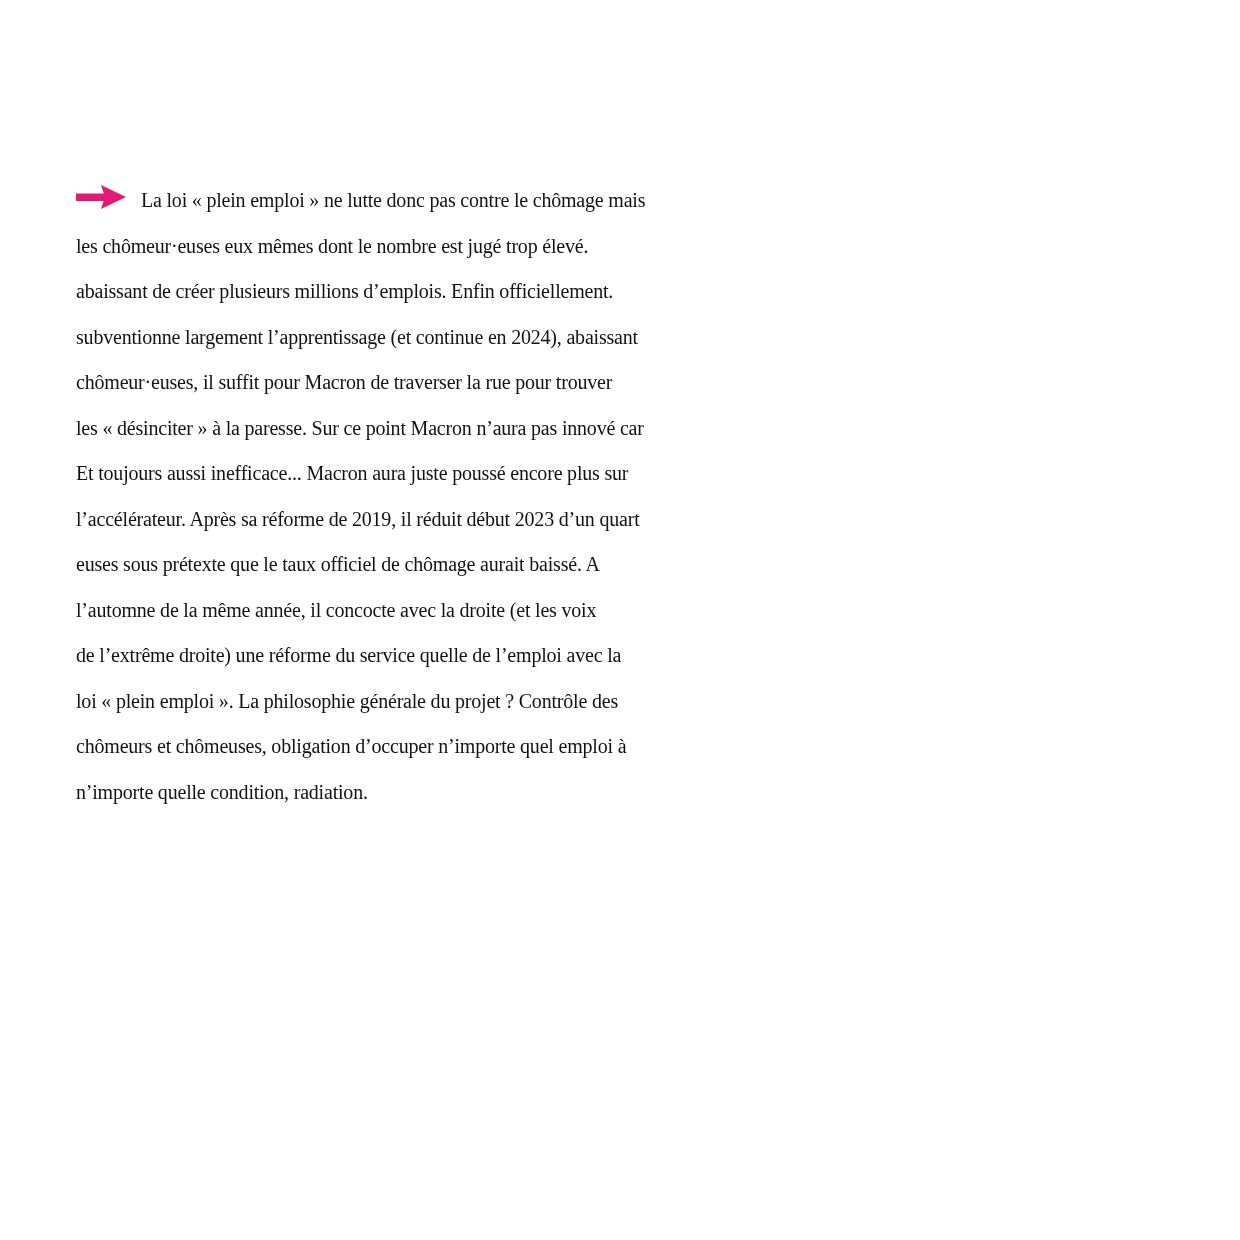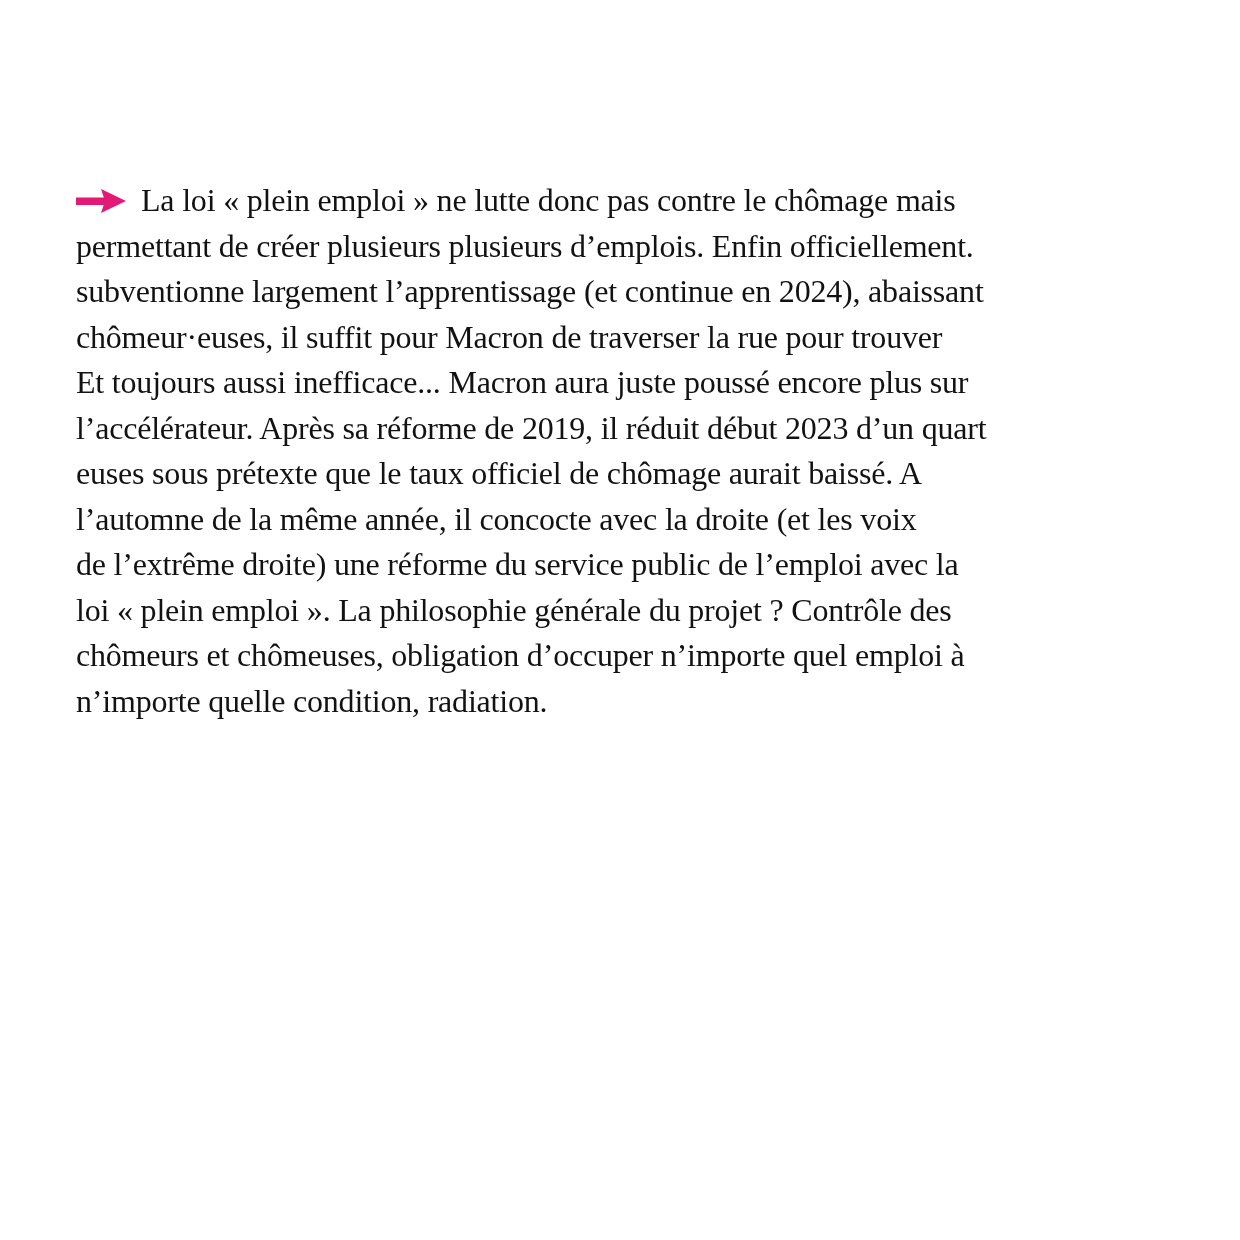--- a/index.html
+++ b/index.html
@@ -13,21 +13,21 @@
       background: #ffffff;
       overflow: hidden;
       font-family: "Liberation Serif", "DejaVu Serif", serif;
     }
     .article {
       position: absolute;
       left: 76px;
       top: 178px;
       width: 1100px;
       color: #121212;
-      font-size: 32px;
+      font-size: 20px;
       line-height: 45.5px;
       letter-spacing: -0.2px;
     }
     .line {
       white-space: nowrap;
     }
     .arrow {
       display: inline-block;
       vertical-align: -2px;
       margin-right: 15px;
@@ -45,26 +45,28 @@
 
     <div class="line">
       <span class="arrow">
         <svg width="50" height="24" viewBox="0 0 50 24" aria-hidden="true">
           <rect class="arrow-fill" x="0" y="8.5" width="29" height="7.5"></rect>
           <polygon class="arrow-fill" points="25,0 50,12 25,24 29,12"></polygon>
         </svg>
       </span><span>La loi « plein emploi » ne lutte donc pas contre le chômage mais</span>
     </div>
 
-    <div class="line"><span>permettant de créer plusieurs plusieurs d’emplois. Enfin officiellement.</span></div>
+    <div class="line"><span>les chômeur·euses eux mêmes dont le nombre est jugé trop élevé.</span></div>
+    <div class="line"><span>abaissant de créer plusieurs millions d’emplois. Enfin officiellement.</span></div>
     <div class="line"><span>subventionne largement l’apprentissage (et continue en 2024), abaissant</span></div>
     <div class="line"><span>chômeur·euses, il suffit pour Macron de traverser la rue pour trouver</span></div>
+    <div class="line"><span>les « désinciter » à la paresse. Sur ce point Macron n’aura pas innové car</span></div>
     <div class="line"><span>Et toujours aussi inefficace... Macron aura juste poussé encore plus sur</span></div>
     <div class="line"><span>l’accélérateur. Après sa réforme de 2019, il réduit début 2023 d’un quart</span></div>
     <div class="line"><span>euses sous prétexte que le taux officiel de chômage aurait baissé. A</span></div>
     <div class="line"><span>l’automne de la même année, il concocte avec la droite (et les voix</span></div>
-    <div class="line"><span>de l’extrême droite) une réforme du service public de l’emploi avec la</span></div>
+    <div class="line"><span>de l’extrême droite) une réforme du service quelle de l’emploi avec la</span></div>
     <div class="line"><span>loi « plein emploi ». La philosophie générale du projet ? Contrôle des</span></div>
     <div class="line"><span>chômeurs et chômeuses, obligation d’occuper n’importe quel emploi à</span></div>
     <div class="line"><span>n’importe quelle condition, radiation.</span></div>
 
   </div>
 </main>
 
 </body></html>

